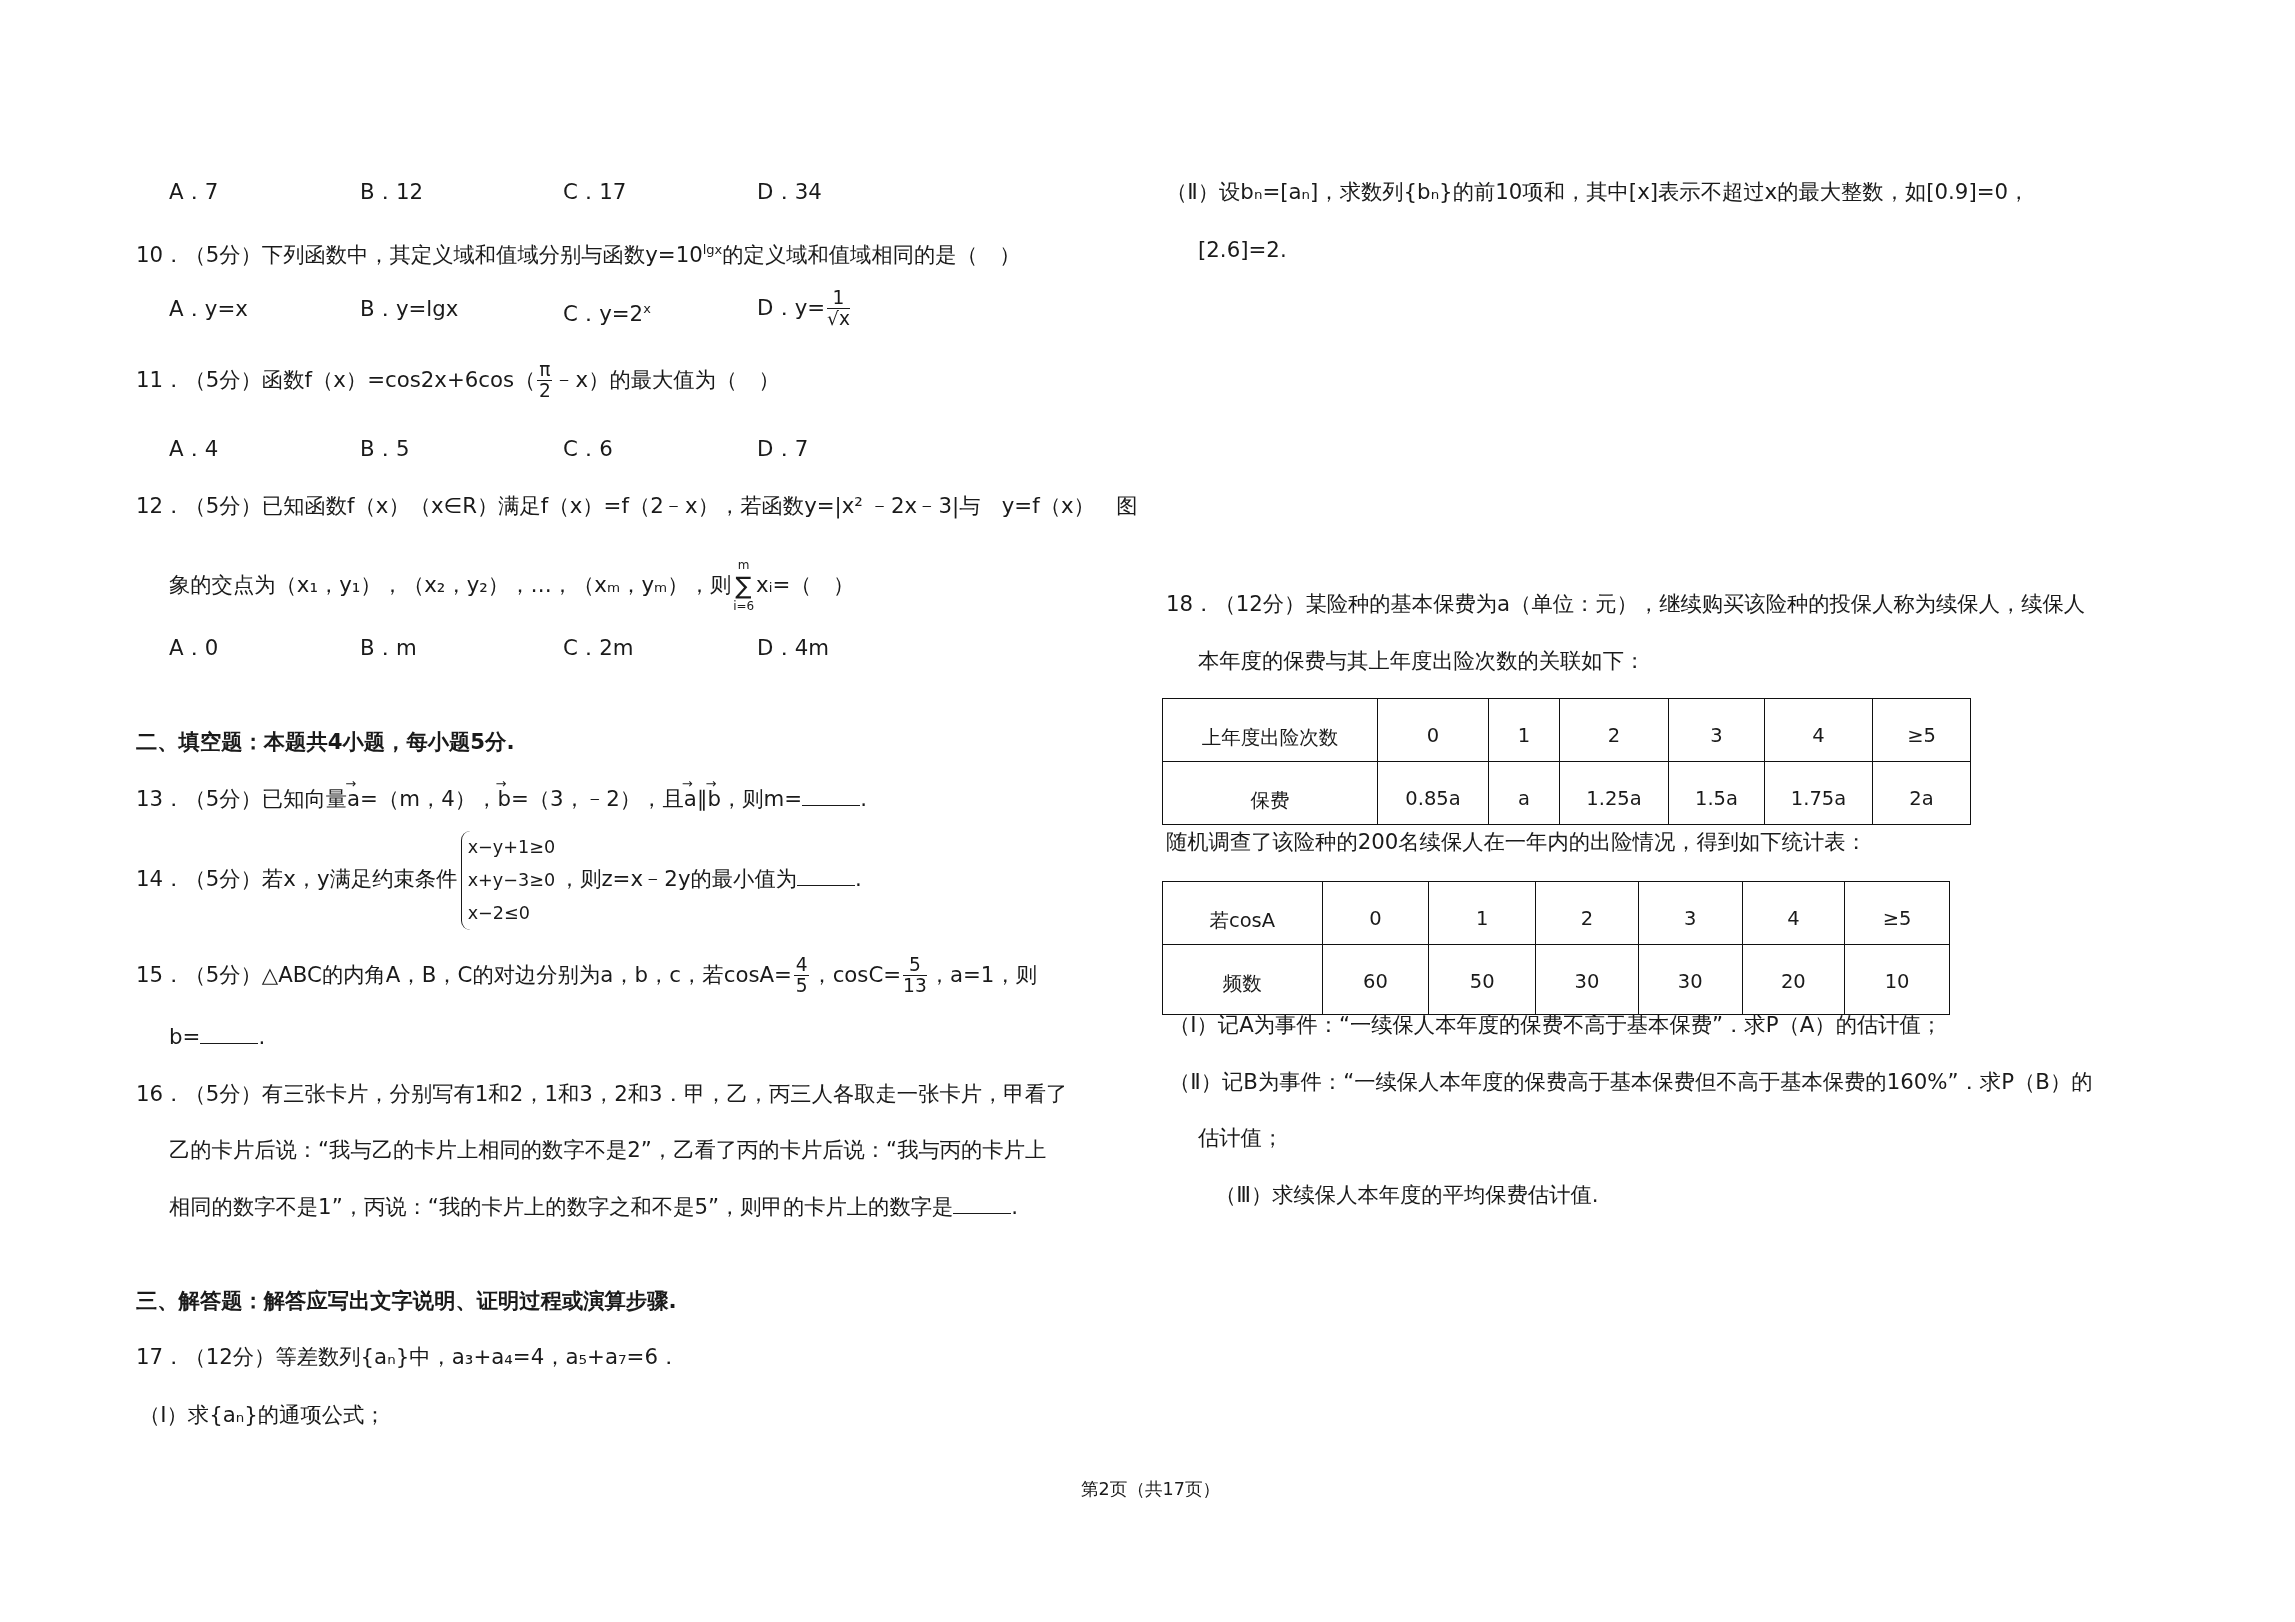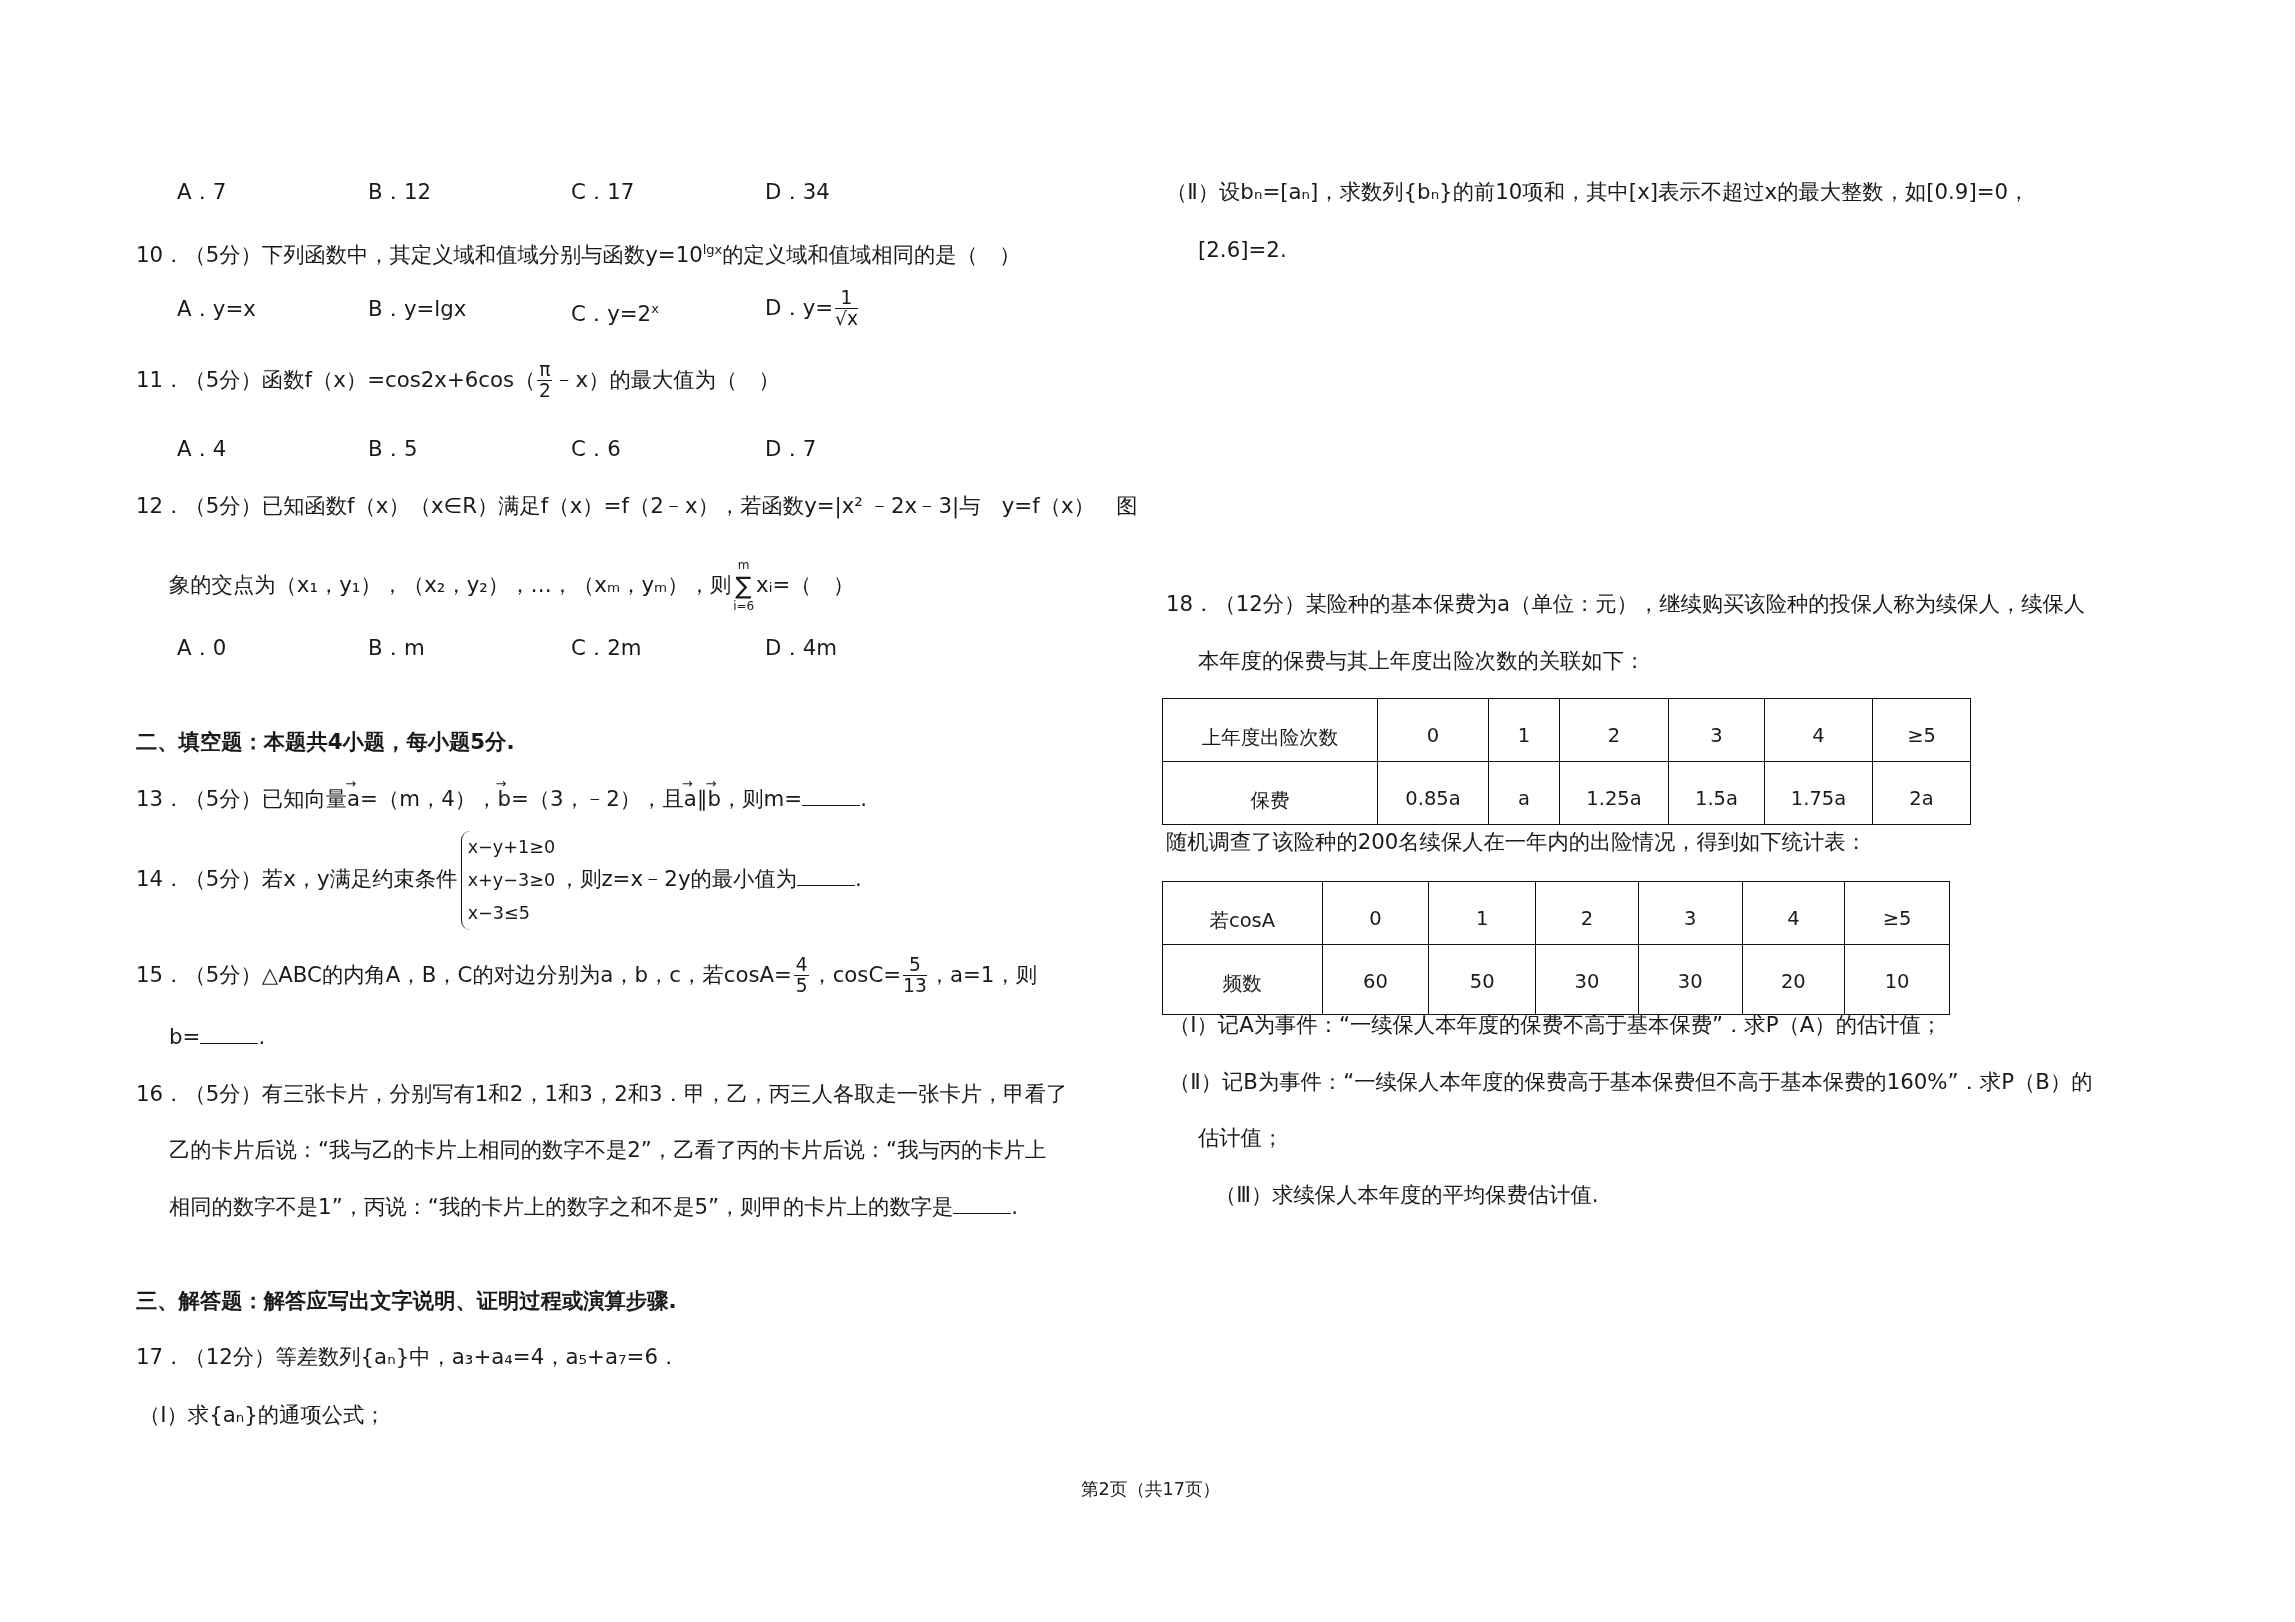--- a/index.html
+++ b/index.html
@@ -1,19 +1,19 @@
 <!DOCTYPE html>
 <html style="font-size:15px"><head>
 <meta charset="utf-8">
 <style>
   html, body { margin: 0; padding: 0; background: #ffffff; }
   body { width: 2296px; height: 1622px; position: relative; overflow: hidden;
          font-family: "DejaVu Sans", "Liberation Sans", sans-serif; color: #1a1a1a; }
   .ln { position: absolute; white-space: nowrap; font-size: 21.3px; line-height: 28px; }
-  .opt { position: absolute; white-space: nowrap; font-size: 21.3px; line-height: 28px; margin-left: 8px; }
+  .opt { position: absolute; white-space: nowrap; font-size: 21.3px; line-height: 28px; }
   .h { font-weight: bold; }
   sub, sup { font-size: 13px; }
   .frac { display: inline-block; vertical-align: middle; text-align: center; font-size: 18.6px; line-height: 20.4px; margin: 0 1.9px; }
   .frac .num { display: block; border-bottom: 1.4px solid #1a1a1a; padding: 0 1.9px; }
   .frac .den { display: block; }
   .blank { display: inline-block; width: 58px; border-bottom: 1.4px solid #1a1a1a; height: 20.4px; vertical-align: baseline; }
   .vec { position: relative; display: inline-block; }
   .vec::before { content: "→"; position: absolute; top: -15px; left: -1.9px; font-size: 13px; }
   .brace { display: inline-block; vertical-align: middle; border-left: 1.9px solid #1a1a1a; border-radius: 9.3px 0 0 9.3px; padding-left: 5.6px; font-size: 17.6px; line-height: 33px; margin: 0 3.7px; }
   .sigma { display: inline-block; vertical-align: middle; text-align: center; font-size: 12px; line-height: 16.7px; margin: 0 1.9px; }
@@ -63,21 +63,21 @@
   <span class="opt" style="left:757px;top:634px">D．4m</span>
 </div>
 
 <div class="ln h" style="left:136px;top:728px">二、填空题：本题共4小题，每小题5分.</div>
 
 <div class="ln" style="left:136px;top:785px">
   <span>13．（5分）已知向量</span><span class="vec">a</span><span>=（m，4），</span><span class="vec">b</span><span>=（3，﹣2），且</span><span class="vec">a</span><span>∥</span><span class="vec">b</span><span>，则m=</span><span class="blank"></span><span>.</span>
 </div>
 
 <div class="ln" style="left:136px;top:827px;line-height:104px">
-  <span>14．（5分）若x，y满足约束条件</span><span class="brace"><span style="display:block">x−y+1≥0</span><span style="display:block">x+y−3≥0</span><span style="display:block">x−3≤5</span></span><span>，则z=x﹣2y的最小值为</span><span class="blank"></span><span>.</span>
+  <span>14．（5分）若x，y满足约束条件</span><span class="brace"><span style="display:block">x−y+1≥0</span><span style="display:block">x+y−3≥0</span><span style="display:block">x−2≤0</span></span><span>，则z=x﹣2y的最小值为</span><span class="blank"></span><span>.</span>
 </div>
 
 <div class="ln" style="left:136px;top:955px">
   <span>15．（5分）△ABC的内角A，B，C的对边分别为a，b，c，若cosA=</span><span class="frac"><span class="num">4</span><span class="den">5</span></span><span>，cosC=</span><span class="frac"><span class="num">5</span><span class="den">13</span></span><span>，a=1，则</span>
 </div>
 <div class="ln" style="left:169px;top:1023px">
   <span>b=</span><span class="blank"></span><span>.</span>
 </div>
 
 <div class="ln" style="left:136px;top:1080px">16．（5分）有三张卡片，分别写有1和2，1和3，2和3．甲，乙，丙三人各取走一张卡片，甲看了</div>

